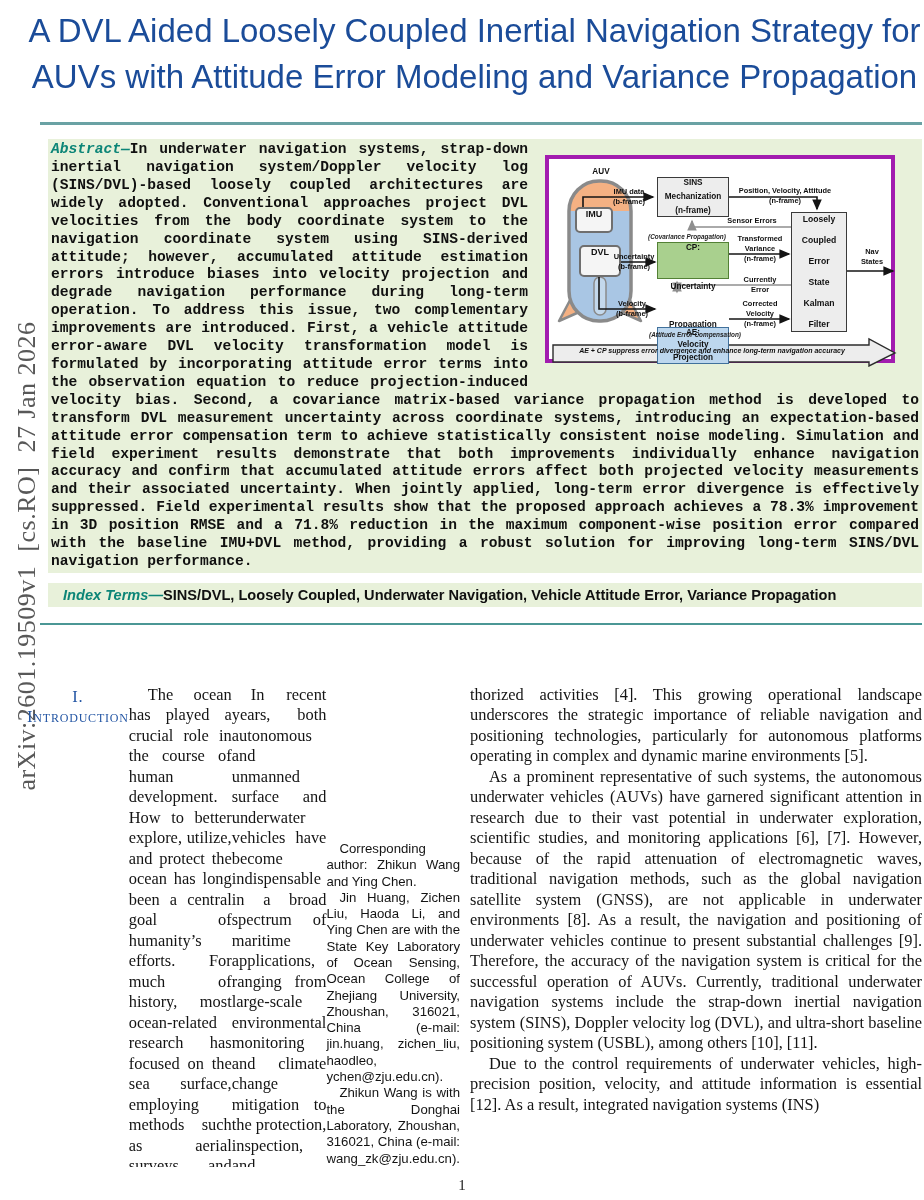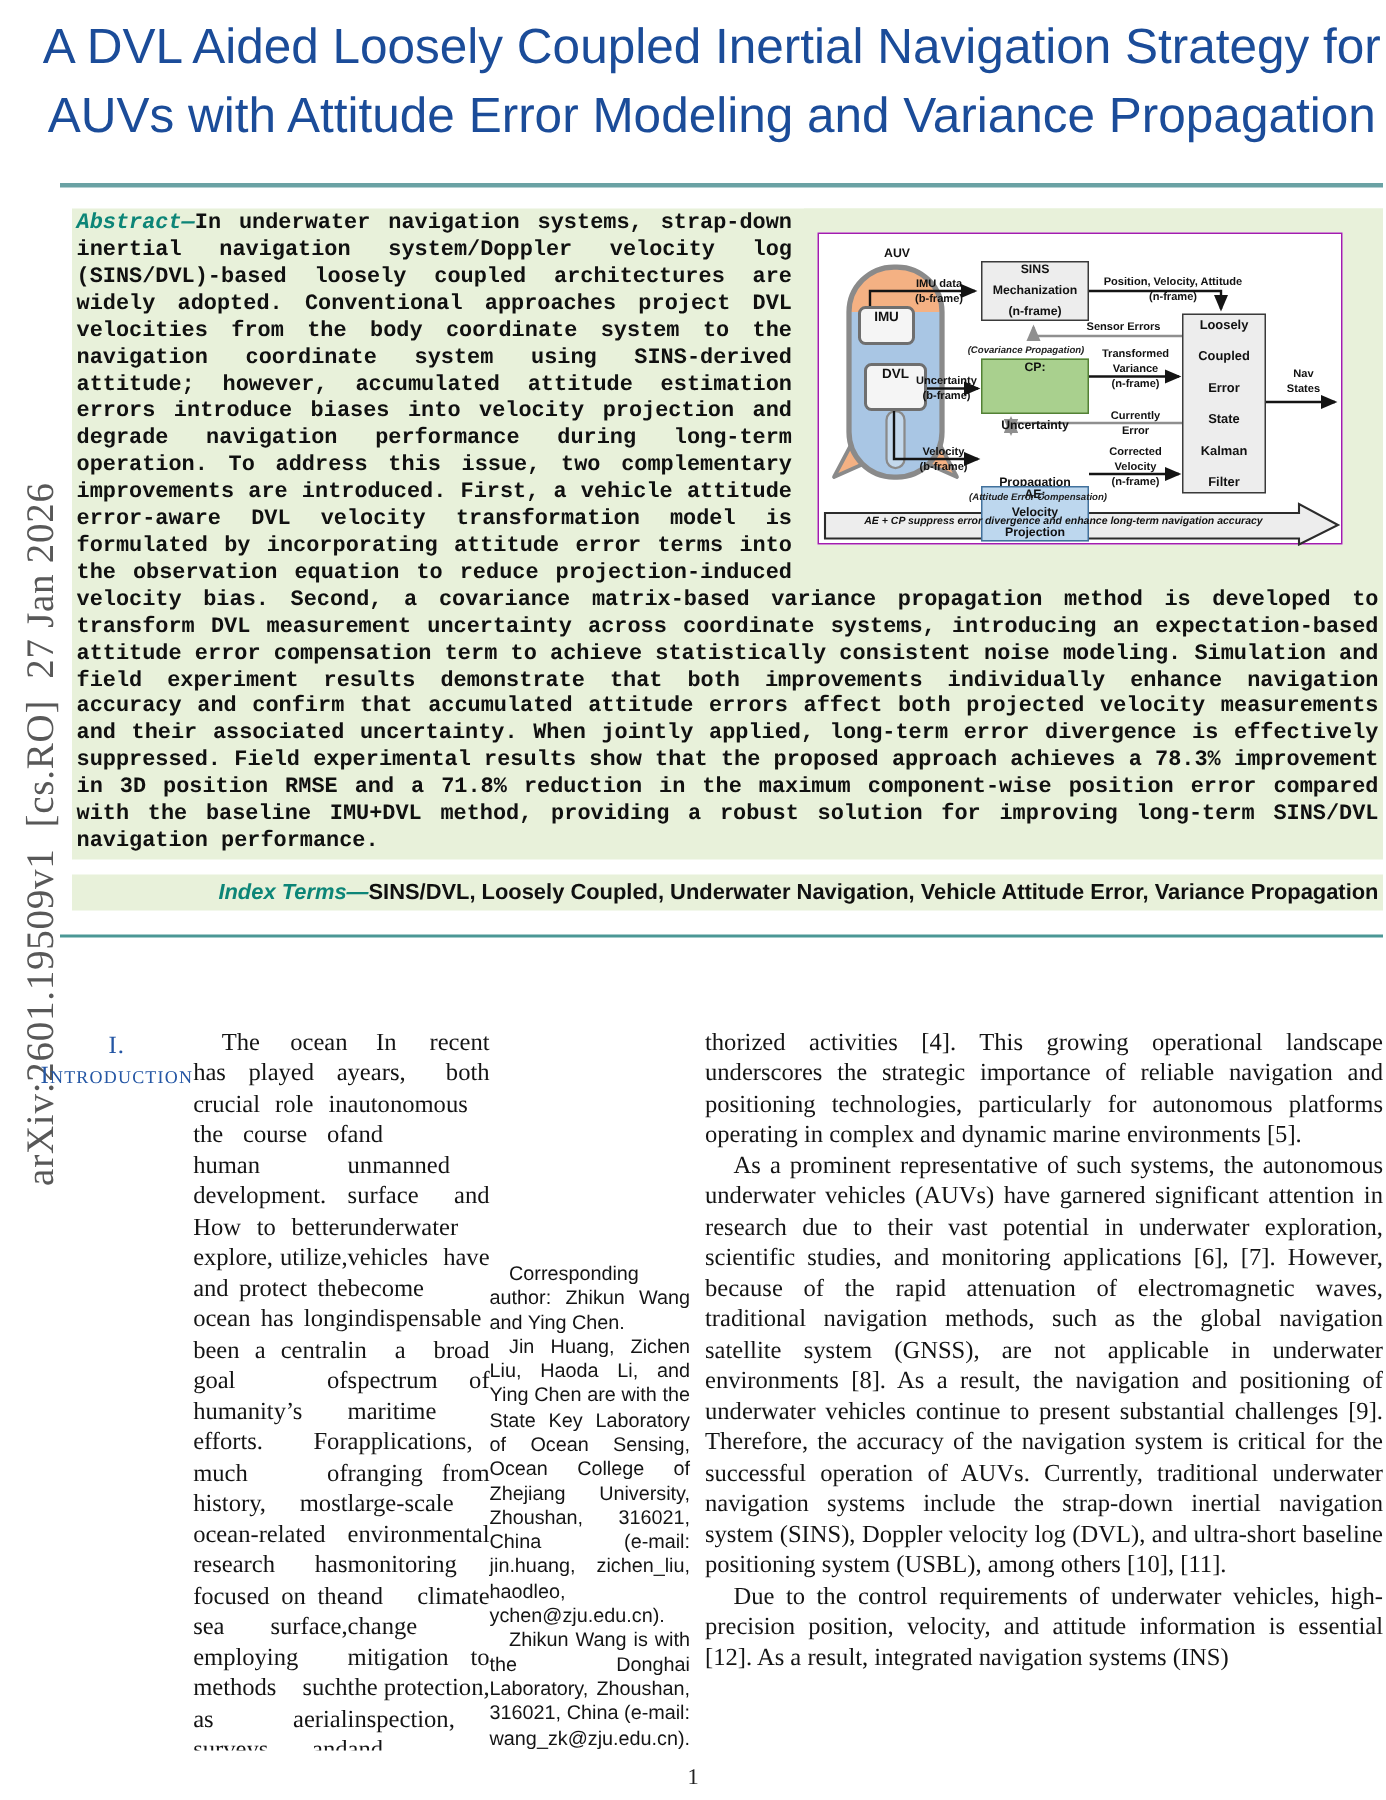--- a/index.html
+++ b/index.html
@@ -10,26 +10,26 @@
     transform:rotate(-90deg);text-align:center;font-family:"Liberation Serif",serif;
     font-size:26px;color:#585858;white-space:pre;letter-spacing:0.5px;}
   .content{position:absolute;left:27px;right:2px;top:0;}
   .title{margin-top:8px;text-align:center;color:#1b4c99;font-size:33px;line-height:46px;font-weight:normal;}
   .authors{margin-top:15px;text-align:center;font-size:17px;color:#161616;}
   .rule1{margin-top:13px;margin-left:13px;height:3px;background:#6aa2a4;}
   .rule2{margin-top:16px;margin-left:13px;height:2px;background:#4b9795;}
   .abstract-wrap{margin-top:14px;margin-left:21px;font-weight:bold;}
   .fig-float{float:right;width:368px;margin:0 0 8px 8px;background:#e8f1da;
              padding:16px 9px 9px 9px;box-sizing:content-box;}
-  .panel{position:relative;width:350px;height:208px;background:#ffffff;border:1px solid #a21caf;box-sizing:border-box;}
+  .panel{position:relative;width:350px;height:208px;background:#ffffff;border:4px solid #a21caf;box-sizing:border-box;}
   .abs-p{background:#e8f1da;font-size:14.6px;line-height:17.9px;text-align:justify;
          padding:2px 3px;margin:0;color:#101010;font-family:Liberation Mono, monospace;}
   .teal-label{color:#0c8577;font-style:italic;}
-  .idx-p{background:#e8f1da;font-size:14.6px;line-height:18px;text-align:right;
-         padding:3px 3px;margin:10px 0 0 0;color:#101010;}
+  .idx-p{background:#e8f1da;font-size:14.6px;line-height:18px;text-align:left;
+         padding:3px 15px;margin:10px 0 0 0;color:#101010;}
   .cols{margin-top:60px;display:flex;gap:10px;height:482px;overflow:hidden;
         font-family:"Liberation Serif",serif;}
   .colL{width:433px;display:flex;}
   .colR{width:452px;}
   .sec-head{text-align:center;font-variant:small-caps;color:#2456a4;font-size:16.5px;
             letter-spacing:0.8px;margin:2px 0 9px 0;}
   .bp{font-size:16.4px;line-height:20.5px;text-align:justify;margin:0;color:#141414;}
   .ind{text-indent:19px;}
   .footnotes{margin-top:auto;font-family:"Liberation Sans",sans-serif;font-size:13.2px;
              line-height:16.3px;color:#141414;}

